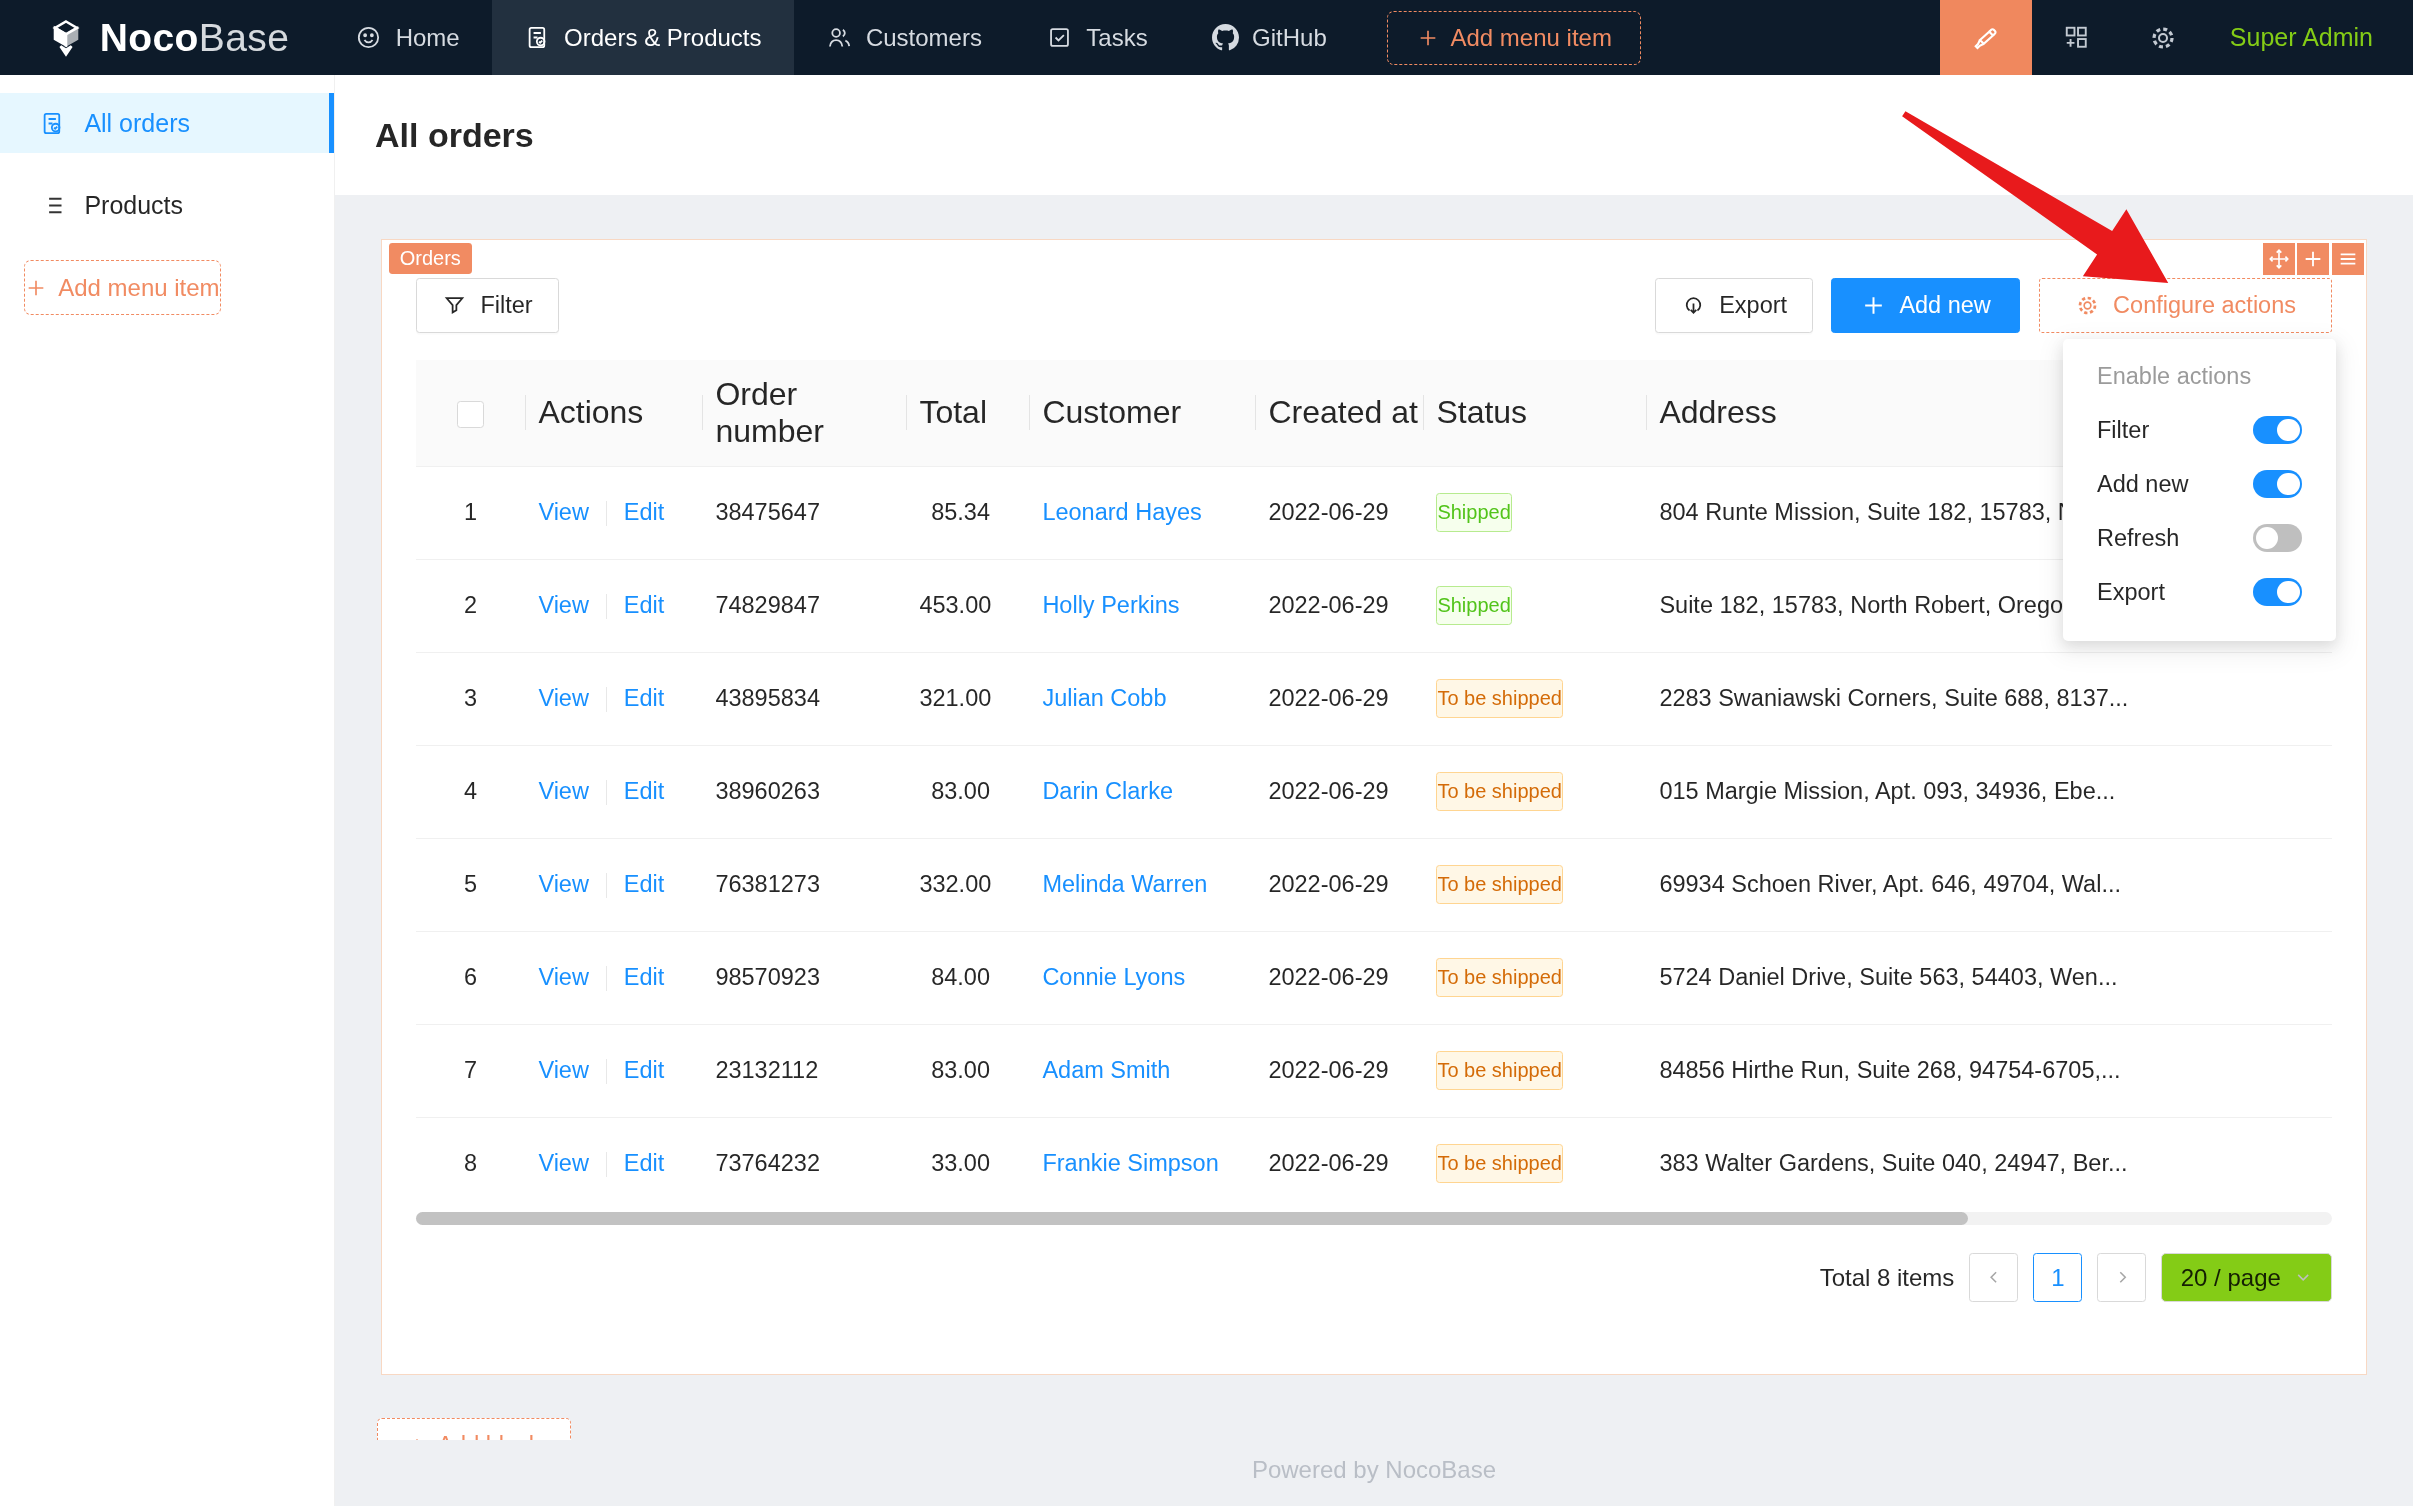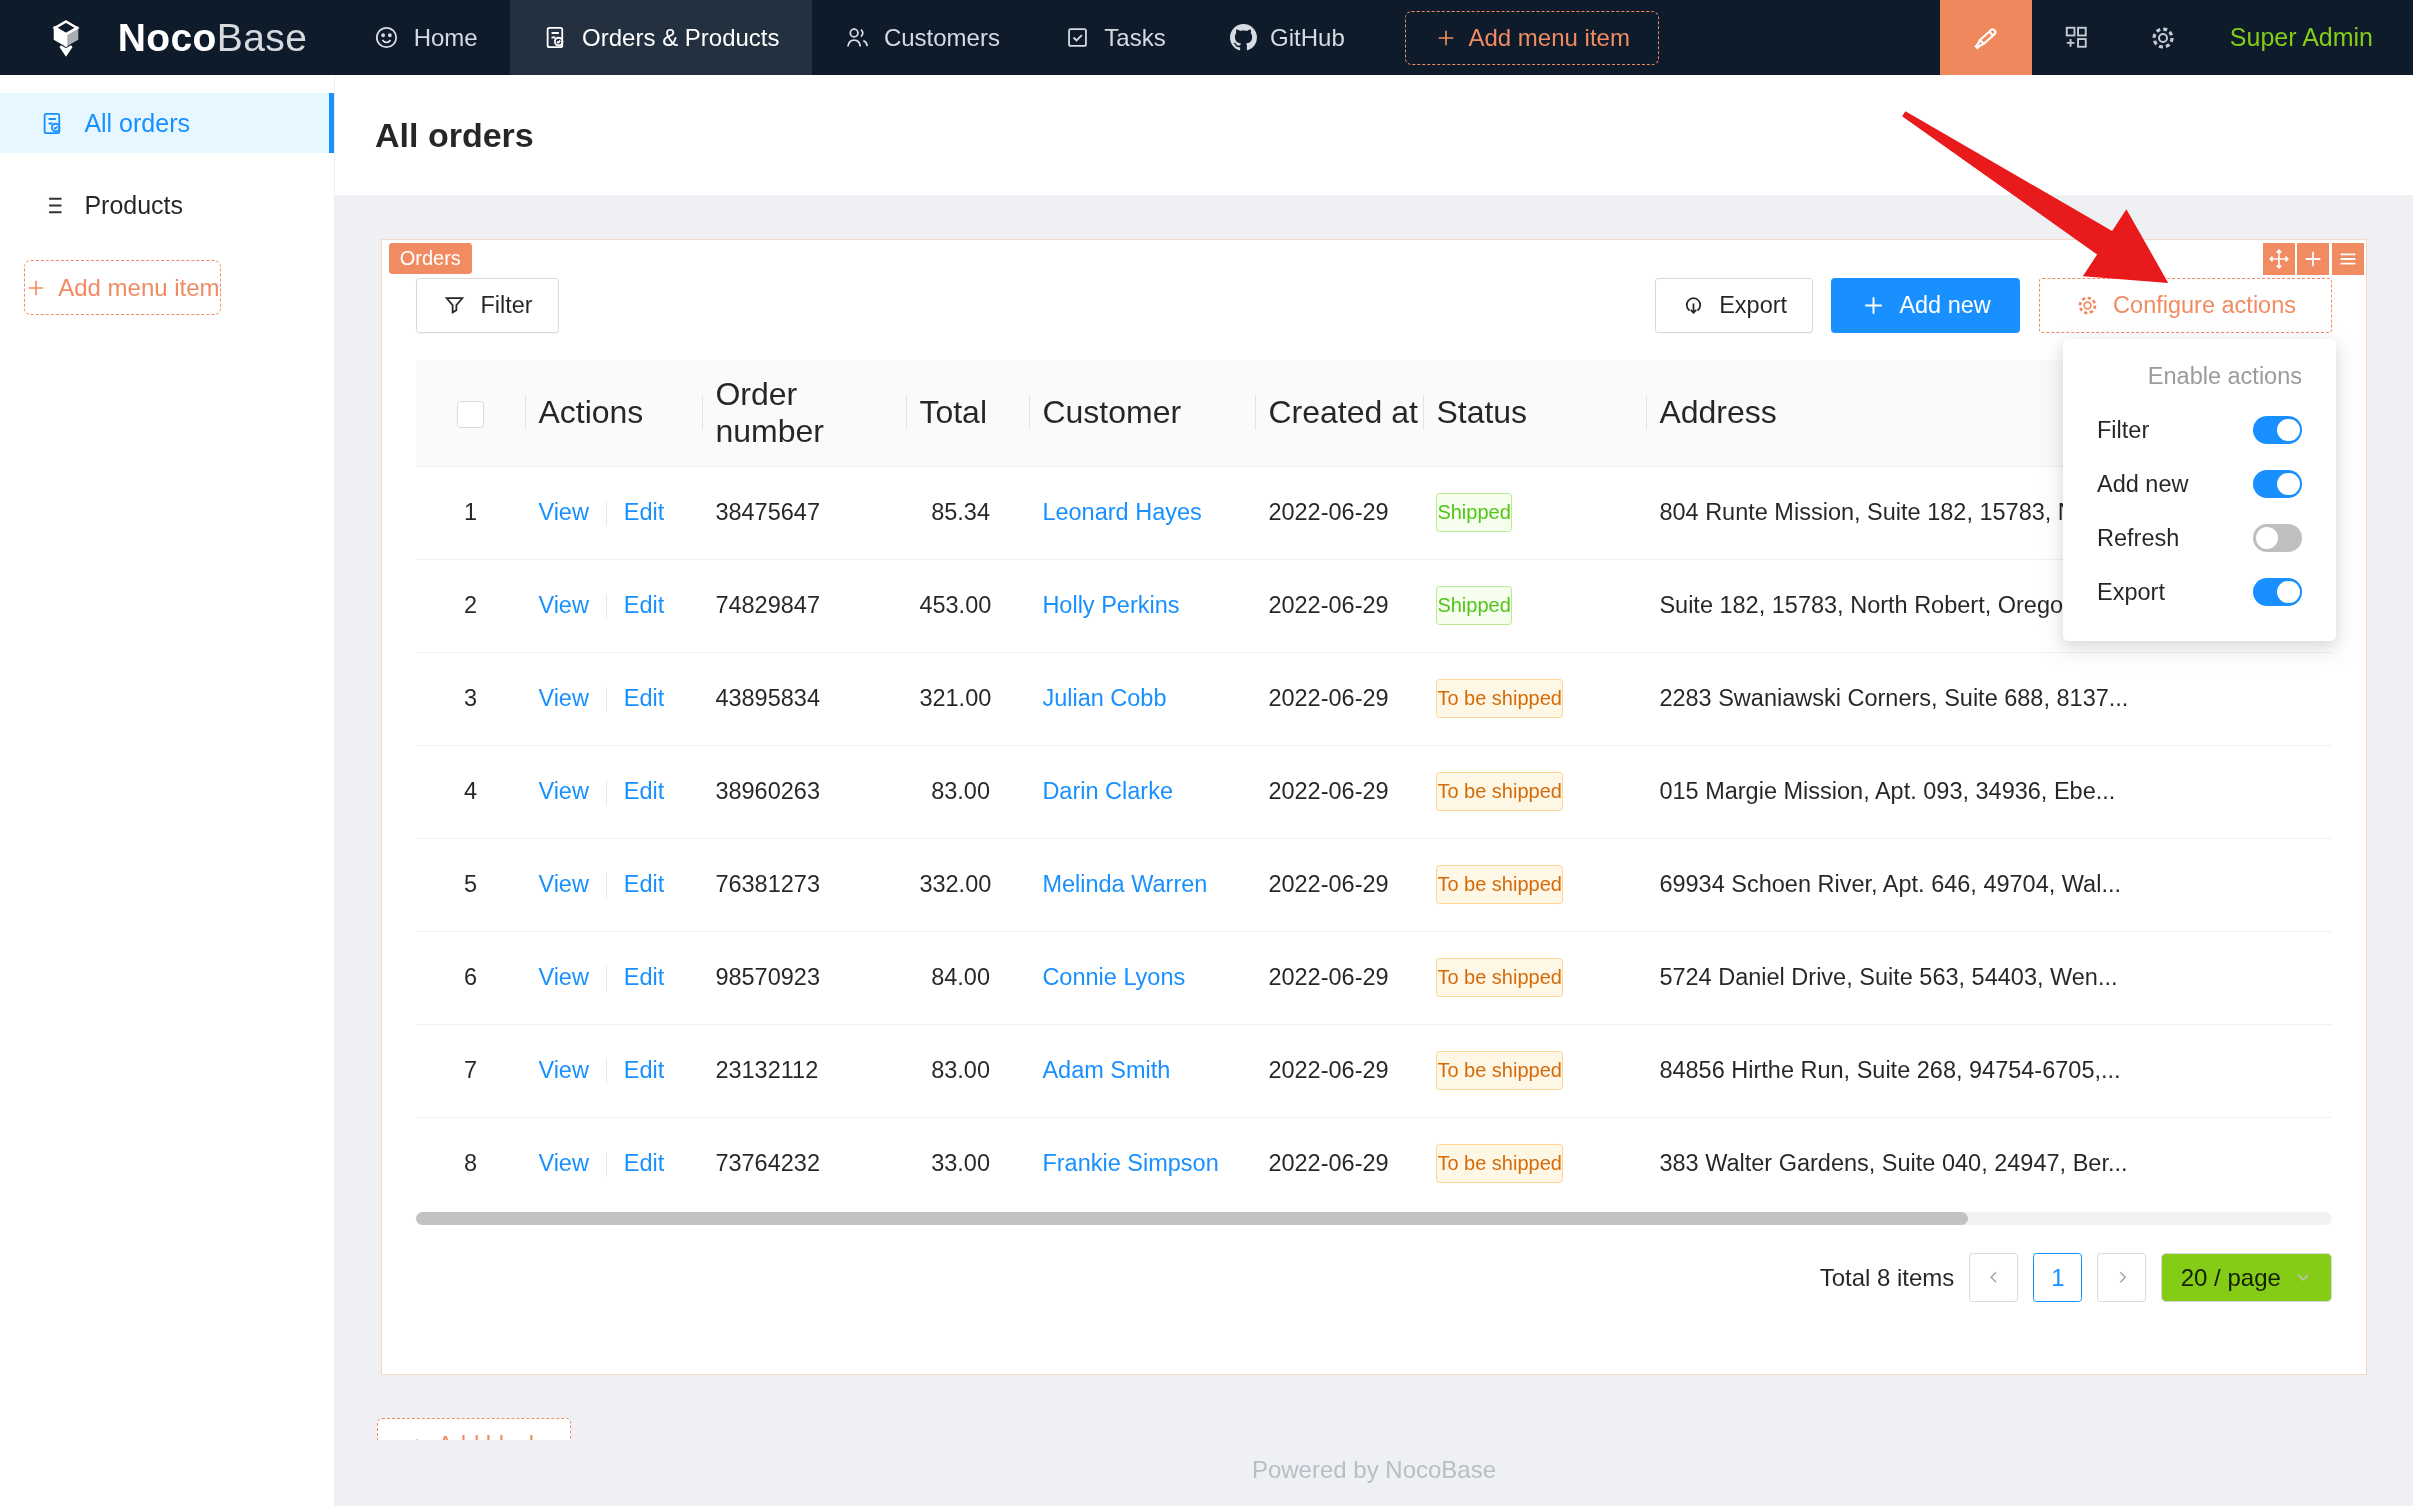--- a/index.html
+++ b/index.html
@@ -12,21 +12,21 @@
     overflow:hidden;
   }
   svg { display:block; }
 
   
   .navbar {
     position:absolute; left:0; top:0; width:2413px; height:75px;
     background:#0d1b2a; display:flex; align-items:center; z-index:10;
   }
   .logo { display:flex; align-items:center; gap:11.7px; padding:0 34px 0 44px; }
-  .logo-text { font-size:39px; color:#fff; letter-spacing:0.4px;margin-left:18px; }
+  .logo-text { font-size:39px; color:#fff; letter-spacing:0.4px; }
   .logo-text b { font-weight:700; }
   .logo-text span { font-weight:300; color:#e8ebee; opacity:.92; }
   .nav-tabs { display:flex; height:75px; }
   .nav-tab {
     display:flex; align-items:center; gap:13.4px; padding:0 32px;
     color:#d6dbe1; font-size:24px; cursor:pointer; height:75px;
   }
   .nav-tab.active { background:#22303f; color:#fff; }
   .nav-tab svg { width:27px; height:27px; }
   .nav-addmenu {
@@ -158,21 +158,21 @@
     display:flex; align-items:center; gap:13.4px; padding:0 18.4px; color:rgba(0,0,0,.85); cursor:pointer;
   }
   .pg-size svg, .pg-btn svg { width:18.4px; height:18.4px; }
 
   
   .dropdown {
     position:absolute; left:1728px; top:144px; width:273px;
     background:#fff; border-radius:5px; z-index:50; padding:17px 0 22px;
     box-shadow:0 5px 13.4px rgba(0,0,0,.10), 0 7.5px 23.5px 6.7px rgba(0,0,0,.05);
   }
-  .dd-title { padding:6.7px 34px 13.4px; color:#9b9b9b; font-size:23.5px;text-align:right; }
+  .dd-title { padding:6.7px 34px 13.4px; color:#9b9b9b; font-size:23.5px; }
   .dd-item {
     height:54px; padding:0 34px; display:flex; align-items:center;
     justify-content:space-between; font-size:23.5px; color:rgba(0,0,0,.85); cursor:pointer;
   }
   .switch { position:relative; width:49px; height:28px; border-radius:14.2px; flex:0 0 auto; }
   .switch.on { background:#1890ff; }
   .switch.off { background:rgba(0,0,0,.25); }
   .switch::after {
     content:""; position:absolute; top:2.5px; width:22.6px; height:22.6px;
     border-radius:50%; background:#fff;

